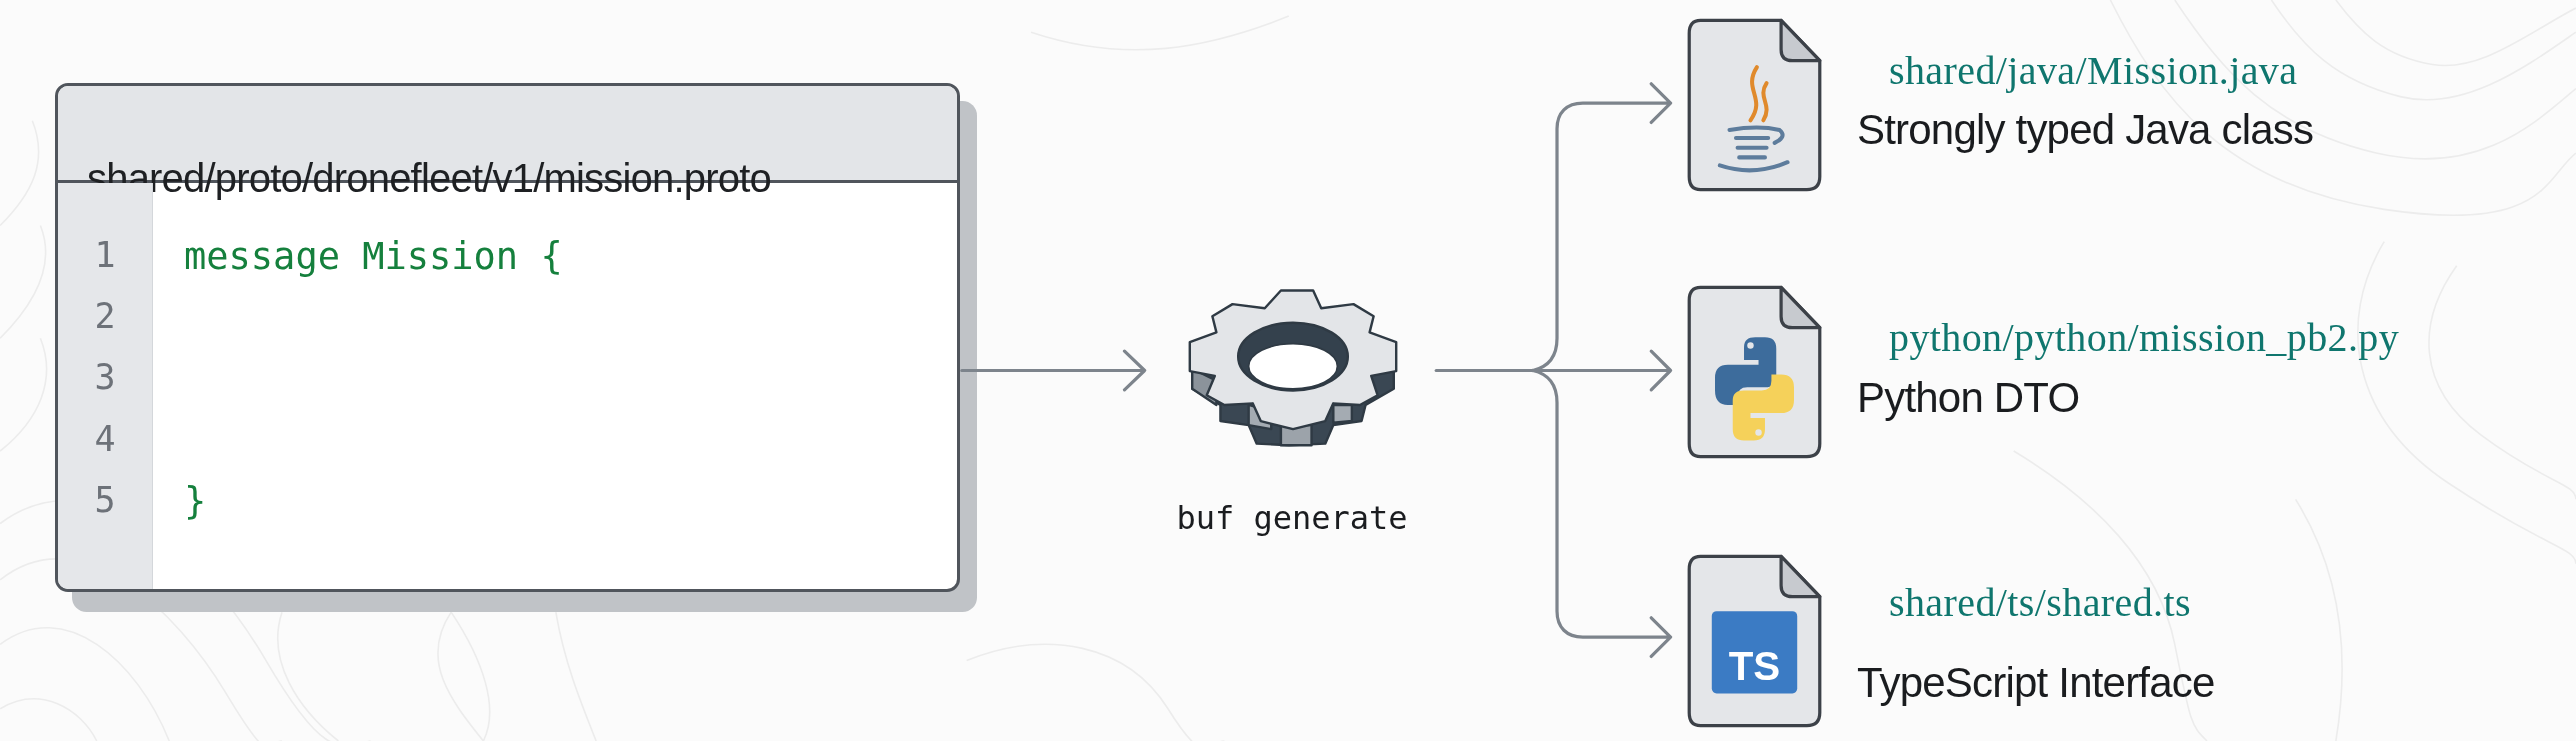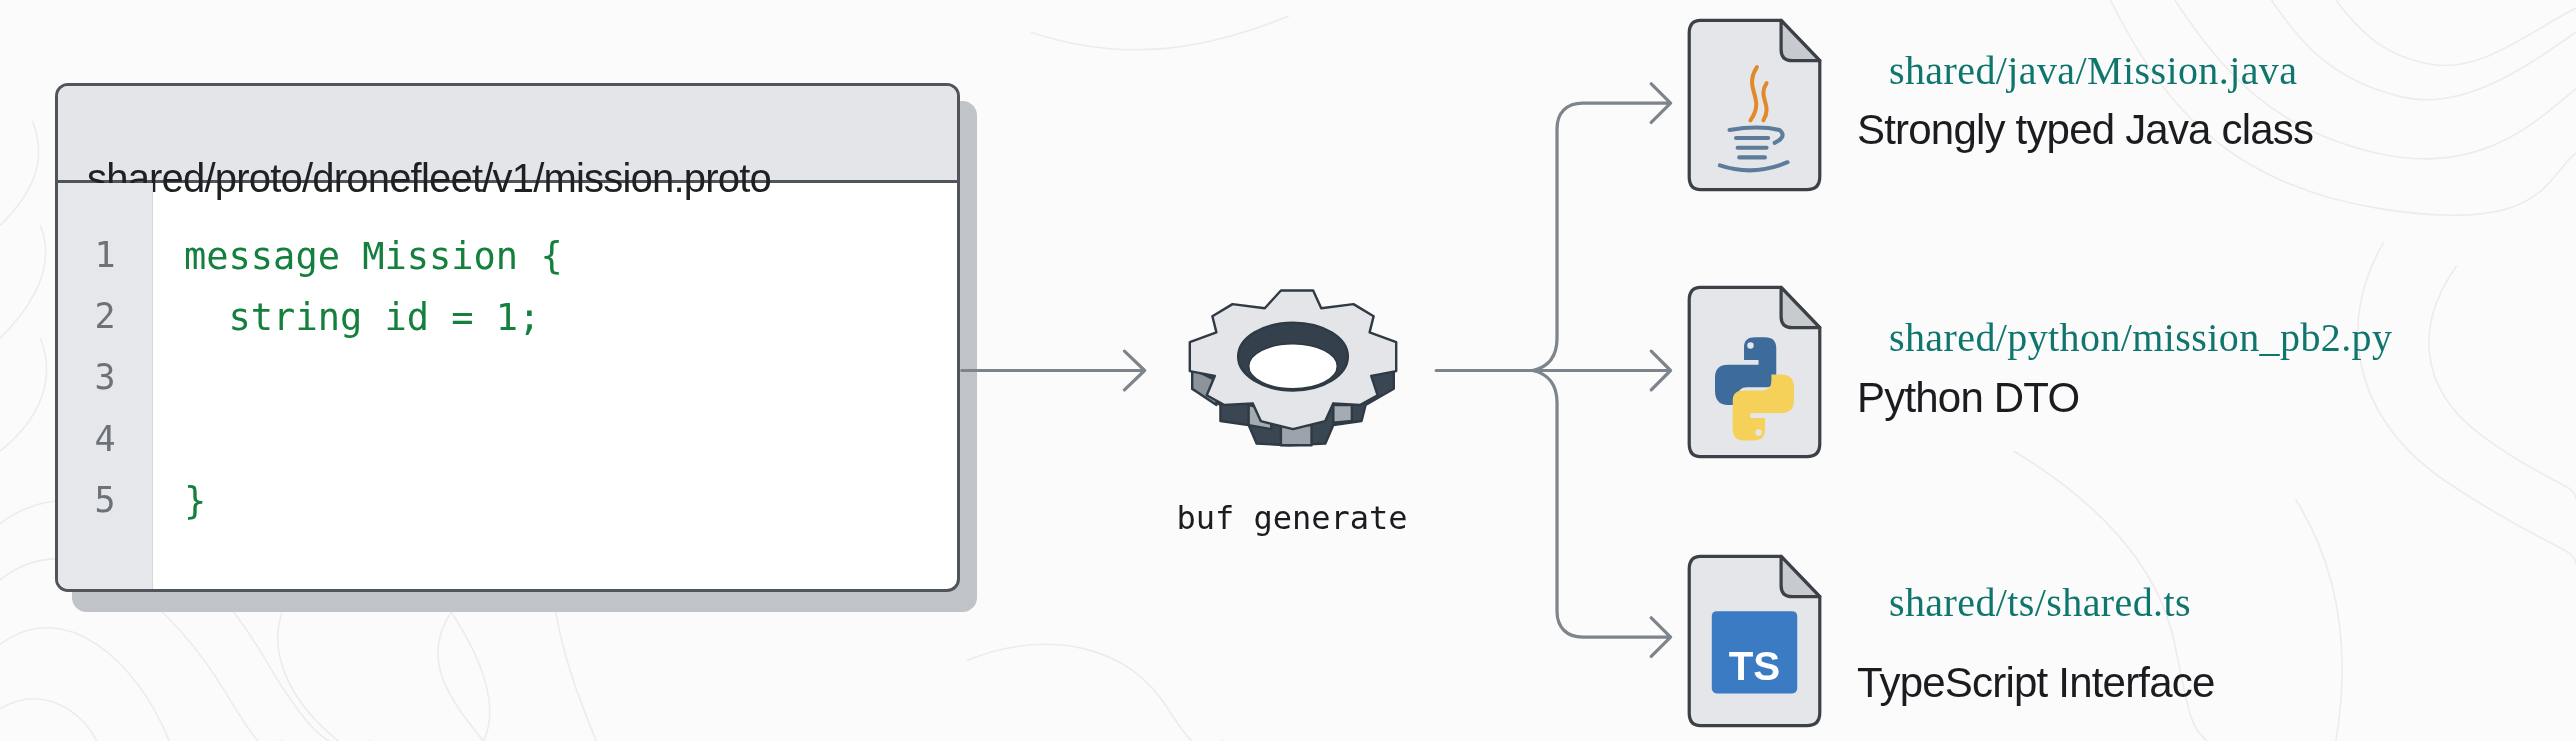--- a/index.html
+++ b/index.html
@@ -100,21 +100,20 @@
   <div class="panel-header">
     <span class="panel-title">shared/proto/dronefleet/v1/mission.proto</span>
   </div>
   <div class="gutter"></div>
   <div class="code-line" style="top:149px">
     <span class="line-no">1</span>
     <span class="line-code">message Mission {</span>
   </div>
   <div class="code-line" style="top:210px">
     <span class="line-no">2</span>
-    <span class="line-code">  string id = 1;</span>
   </div>
   <div class="code-line" style="top:271px">
     <span class="line-no">3</span>
   </div>
   <div class="code-line" style="top:333px">
     <span class="line-no">4</span>
   </div>
   <div class="code-line" style="top:394px">
     <span class="line-no">5</span>
     <span class="line-code">}</span>
@@ -160,21 +159,21 @@
 <span class="out-desc" style="top:106px">Strongly typed Java class</span>
 
 <svg class="out-icon" style="top:284px" viewBox="0 0 170 218">
   <path d="M18,4 L118,4 L166,54 L166,198 Q166,214 150,214 L18,214 Q4,214 4,198 L4,20 Q4,4 18,4 Z" fill="#e4e6e9" stroke="#3c4148" stroke-width="4"></path>
   <path d="M118,4 L118,40 Q118,54 132,54 L166,54 Z" fill="#c7cacf" stroke="#3c4148" stroke-width="4" stroke-linejoin="round"></path>
   <path d="M72,78 Q72,66 86,66 L98,66 Q112,66 112,80 L112,116 Q112,128 98,128 L76,128 Q64,128 64,140 L64,150 L52,150 Q36,150 36,132 L36,116 Q36,100 52,100 L90,100 L90,94 L72,94 Z" fill="#3d6c9c"></path>
   <circle cx="80" cy="76" r="4" fill="#e4e6e9"></circle>
   <path d="M118,112 Q134,112 134,128 L134,144 Q134,160 118,160 L80,160 L80,166 L98,166 L98,180 Q98,194 84,194 L72,194 Q58,194 58,180 L58,144 Q58,132 72,132 L94,132 Q106,132 106,120 L106,112 Z" fill="#f5d15a"></path>
   <circle cx="90" cy="184" r="4" fill="#e4e6e9"></circle>
 </svg>
-<span class="out-file" style="top:314px">shared/python/mission_pb2.py</span>
+<span class="out-file" style="top:314px">python/python/mission_pb2.py</span>
 <span class="out-desc" style="top:374px">Python DTO</span>
 
 <svg class="out-icon" style="top:553px" viewBox="0 0 170 218">
   <path d="M18,4 L118,4 L166,54 L166,198 Q166,214 150,214 L18,214 Q4,214 4,198 L4,20 Q4,4 18,4 Z" fill="#e4e6e9" stroke="#3c4148" stroke-width="4"></path>
   <path d="M118,4 L118,40 Q118,54 132,54 L166,54 Z" fill="#c7cacf" stroke="#3c4148" stroke-width="4" stroke-linejoin="round"></path>
   <rect x="32" y="72" width="106" height="102" rx="6" fill="#3b7bc4"></rect>
   <text x="85" y="158" text-anchor="middle" font-size="50" font-weight="bold" fill="#ffffff">TS</text>
 </svg>
 <span class="out-file" style="top:579px">shared/ts/shared.ts</span>
 <span class="out-desc" style="top:659px">TypeScript Interface</span>

